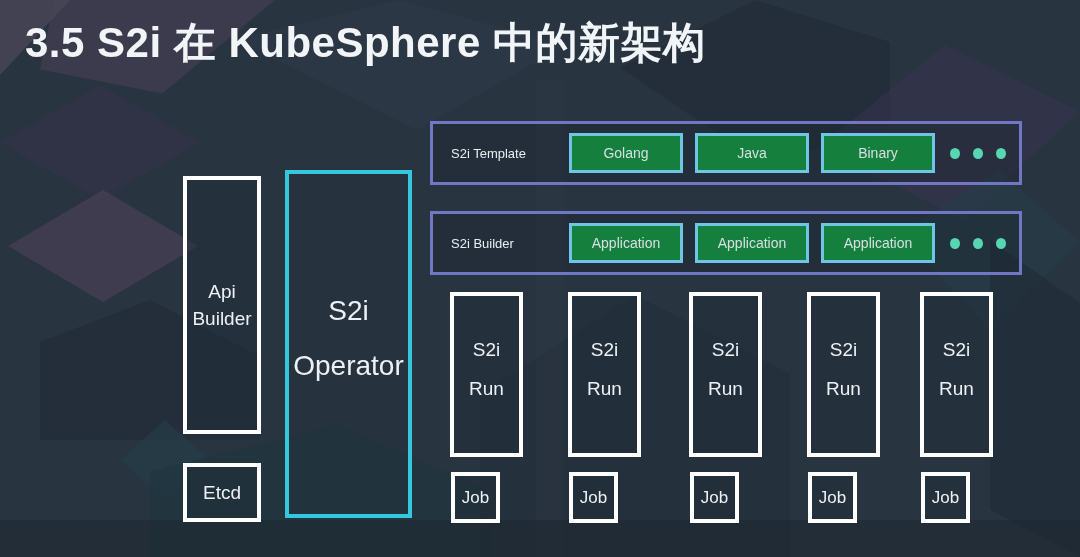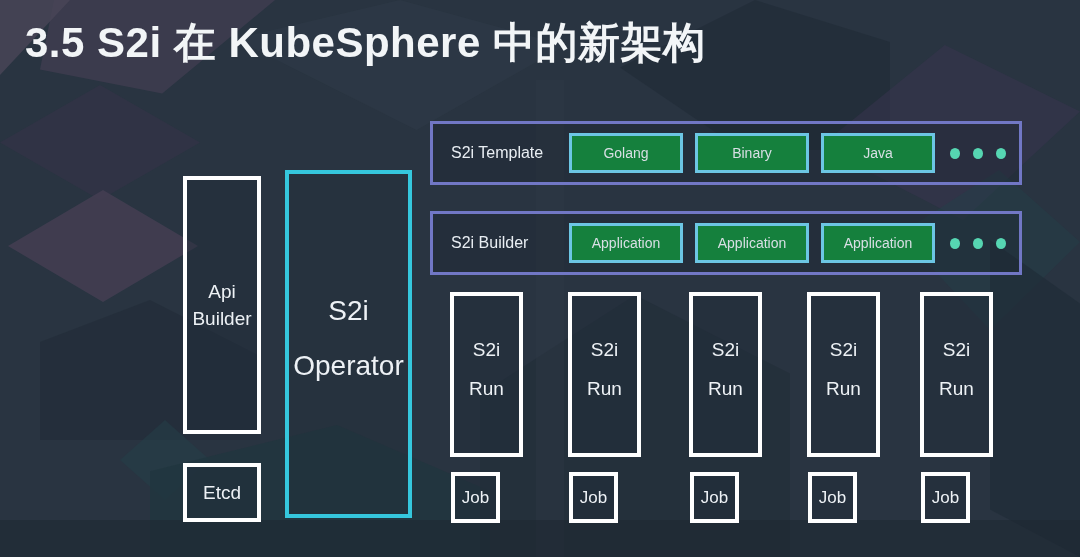--- a/index.html
+++ b/index.html
@@ -35,21 +35,21 @@
 
   
   .band{
     position:absolute;left:430px;width:592px;height:64px;box-sizing:border-box;
     border:3px solid var(--c-purple-border,#7177c5);
     background:rgba(28,36,48,.35);
     display:flex;align-items:center;padding-left:18px;
   }
   .band-template{top:121px;}
   .band-builder{top:211px;}
-  .band-label{width:118px;flex:none;font-size:16px;color:#e9eef3;}
+  .band-label{width:118px;flex:none;font-size:13px;color:#e9eef3;}
   .mini-box{
     width:114px;height:40px;flex:none;margin-right:12px;box-sizing:border-box;
     border:3px solid var(--c-light-cyan-border,#6cc6e4);
     background:#15803d;display:flex;align-items:center;justify-content:center;
     font-size:14px;color:#d9dfe5;
   }
   .dots{display:flex;gap:13px;margin-left:3px;align-items:center;}
   .dot{width:10px;height:11px;border-radius:50%;background:var(--c-dot-teal,#56d6b2);}
 
   
@@ -95,22 +95,22 @@
     <div class="shape bg11"></div>
     <div class="shape bg12"></div>
     <div class="shape bg10"></div>
   </div>
 
   <div class="title">3.5 S2i 在 KubeSphere 中的新架构</div>
 
   <div class="band band-template">
     <div class="band-label">S2i Template</div>
     <div class="mini-box">Golang</div>
+    <div class="mini-box">Java</div>
     <div class="mini-box">Binary</div>
-    <div class="mini-box">Java</div>
     <div class="dots">
       <span class="dot"></span>
       <span class="dot"></span>
       <span class="dot"></span>
     </div>
   </div>
 
   <div class="band band-builder">
     <div class="band-label">S2i Builder</div>
     <div class="mini-box">Application</div>

